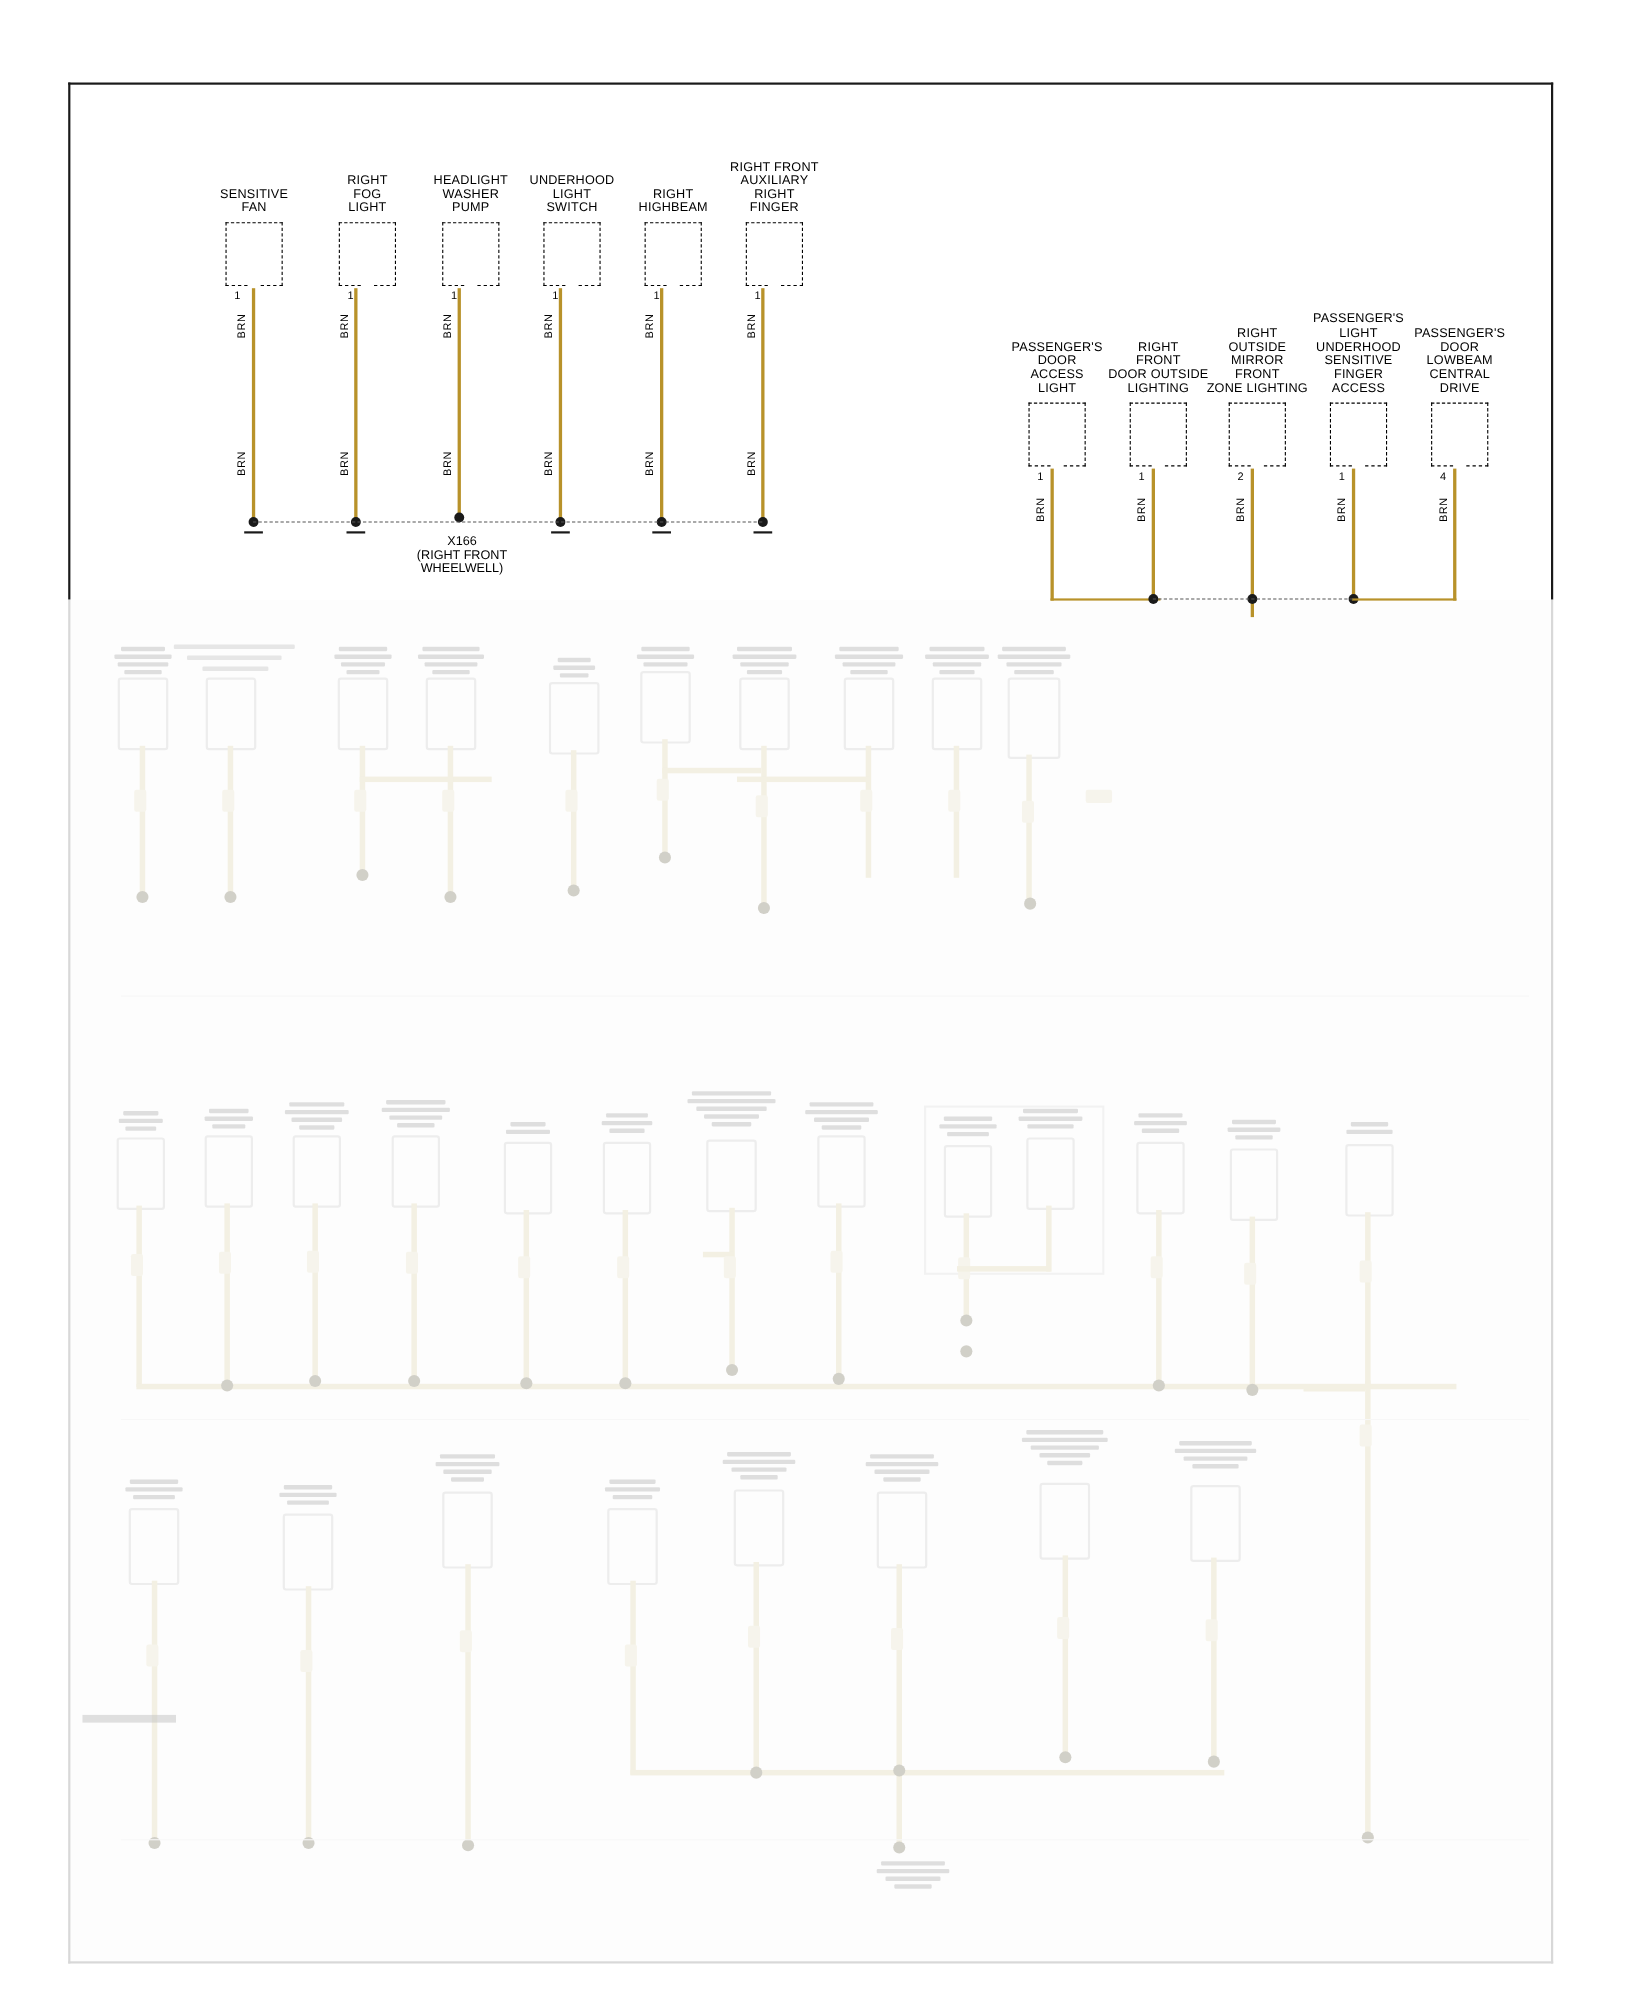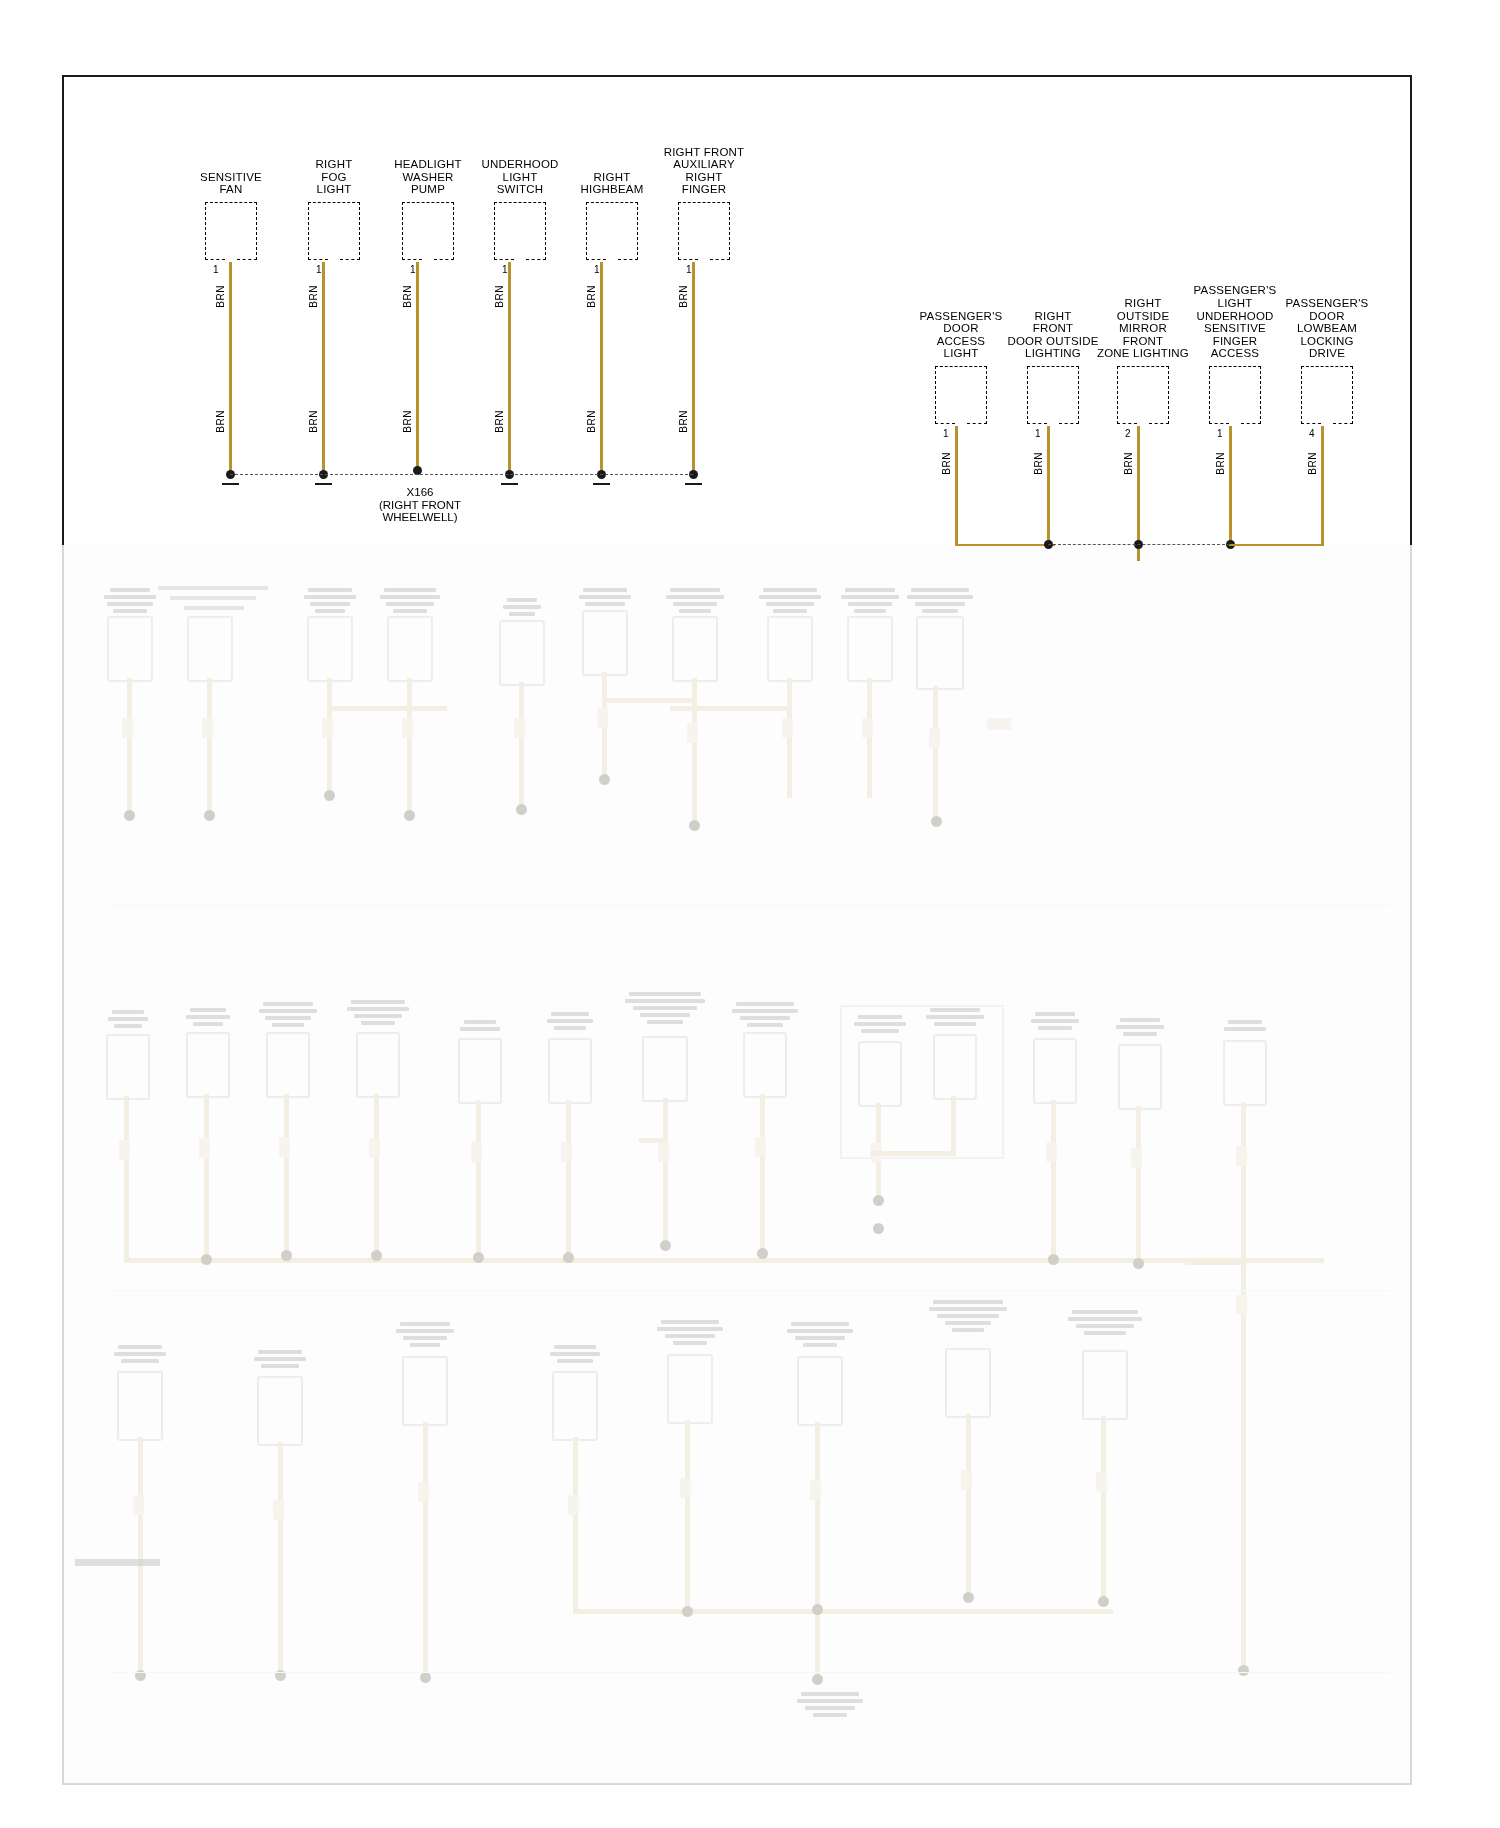--- a/index.html
+++ b/index.html
@@ -819,21 +819,21 @@
   <div class="pin-num" style="left:1217px;top:428px;">1</div>
   <div class="wire wire-v" style="left:1229px;top:426px;height:120px;"></div>
   <div class="wire-label" style="left:1215px;top:452px;">BRN</div>
   <div class="node" style="left:1226px;top:540px;"></div>
 
   <div class="comp" style="left:1301px;top:366px;width:52px;height:58px;">
     <div class="comp-label">
       <div>PASSENGER'S</div>
       <div>DOOR</div>
       <div>LOWBEAM</div>
-      <div>LOCKING</div>
+      <div>CENTRAL</div>
       <div>DRIVE</div>
     </div>
     <div class="dbox">
       <div class="edge e-top"></div>
         <div class="edge e-left"></div>
         <div class="edge e-right"></div>
       <div class="edge e-bl"></div>
         <div class="edge e-br"></div>
     </div>
   </div>

